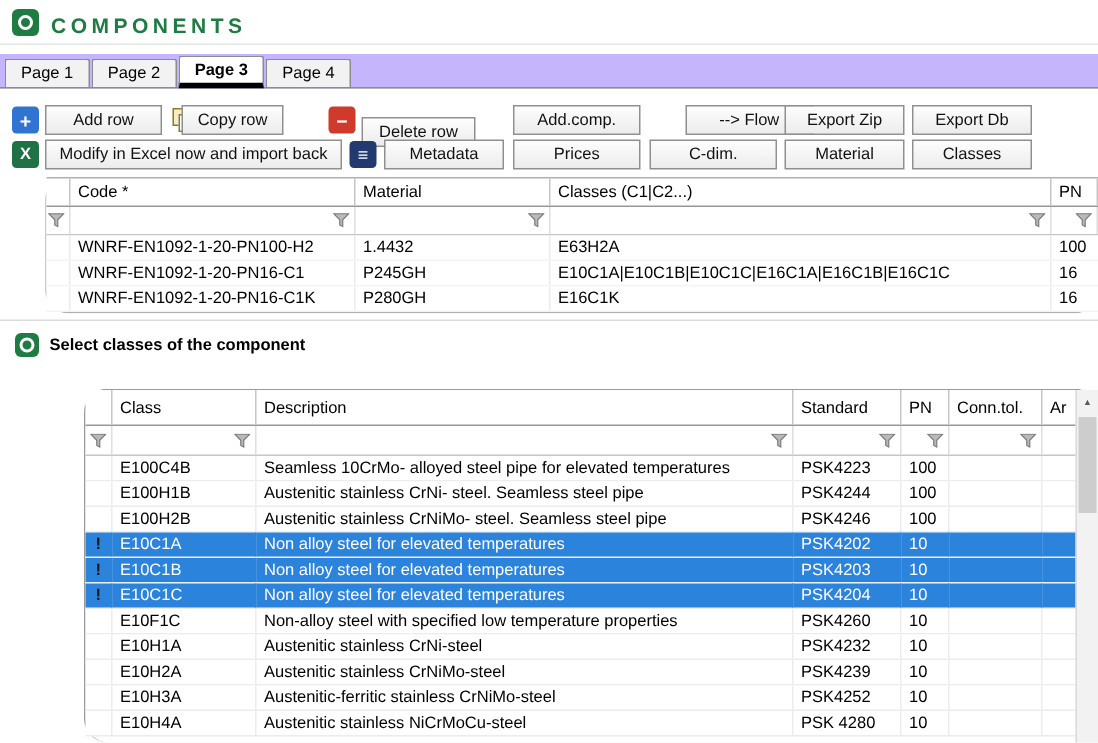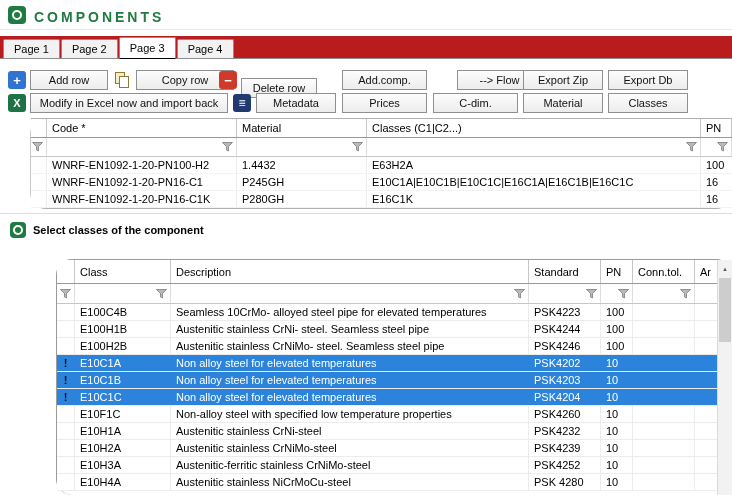--- a/index.html
+++ b/index.html
@@ -16,27 +16,27 @@
     background: var(--brand-green, #1e7b41); position: absolute; }
   .logo::after { content: ""; position: absolute; inset: 4px;
     border: 2px solid #fff; border-radius: 50%; }
   .app-logo { left: 8px; top: 6px; }
   .app-title { position: absolute; left: 34px; top: 9px; font-weight: bold;
     font-size: 14px; letter-spacing: 3px; color: var(--brand-green, #1e7b41); }
 
   
   .tabstrip { position: absolute; top: 36px; left: 0; right: 0; height: 23px;
     padding-left: 3px; display: flex; align-items: flex-end;
-    border-bottom: 1px solid #8c8c8c; background: #b91c1c; }
+    border-bottom: 1px solid #8c8c8c; background: #c4b5fd; }
   .tab { position: relative; height: 19px; display: flex; align-items: center;
     padding: 0 10px; margin-right: 1px; background: #f2f2f2;
     border: 1px solid #8c8c8c; border-bottom: none; border-radius: 2px 2px 0 0;
     cursor: default; }
-  .tab.active { background: #fff; font-weight: normal; height: 22px;
-    margin-bottom: -1px; z-index: 2; border-bottom: 1px solid #000000; text-align: center; }
+  .tab.active { background: #fff; font-weight: bold; height: 22px;
+    margin-bottom: -1px; z-index: 2; border-bottom: 4px solid #000000; text-align: center; }
 
   
   .toolbar { position: absolute; top: 66px; left: 0; right: 0; height: 52px; }
   .btn { position: absolute; height: 20px; border: 1px solid #8f8f8f;
     background: linear-gradient(#fdfdfd, #ececec);
     font-family: "Liberation Sans", sans-serif; font-size: 11px; color: #111;
     display: flex; align-items: center; justify-content: center;
     padding: 0 4px; white-space: nowrap; cursor: default; }
   .ic { position: absolute; width: 18px; height: 18px; border-radius: 3px;
     display: flex; align-items: center; justify-content: center;
@@ -117,21 +117,21 @@
 </div>
 
 <div class="toolbar">
 
   <span class="ic ic-plus" style="left:8px;top:5px">+</span>
   <button class="btn" style="left:30px;top:4px;width:78px">Add row</button>
   <span class="ic ic-copy" style="left:113px;top:5px">
     <span class="page back"></span>
       <span class="page front"></span>
   </span>
-  <button class="btn" style="left:136px;top:4px;width:98px">Copy row</button>
+  <button class="btn" style="left:121px;top:4px;width:68px">Copy row</button>
   <span class="ic ic-minus" style="left:219px;top:5px">−</span>
   <button class="btn" style="left:241px;top:12px;width:76px">Delete row</button>
   <button class="btn" style="left:342px;top:4px;width:85px">Add.comp.</button>
   <button class="btn" style="left:457px;top:4px;width:85px">--&gt; Flow</button>
   <button class="btn" style="left:523px;top:4px;width:80px">Export Zip</button>
   <button class="btn" style="left:608px;top:4px;width:80px">Export Db</button>
 
   <span class="ic ic-excel" style="left:8px;top:28px">X</span>
   <button class="btn" style="left:30px;top:27px;width:198px">Modify in Excel now and import back</button>
   <span class="ic ic-meta" style="left:233px;top:28px">≡</span>

